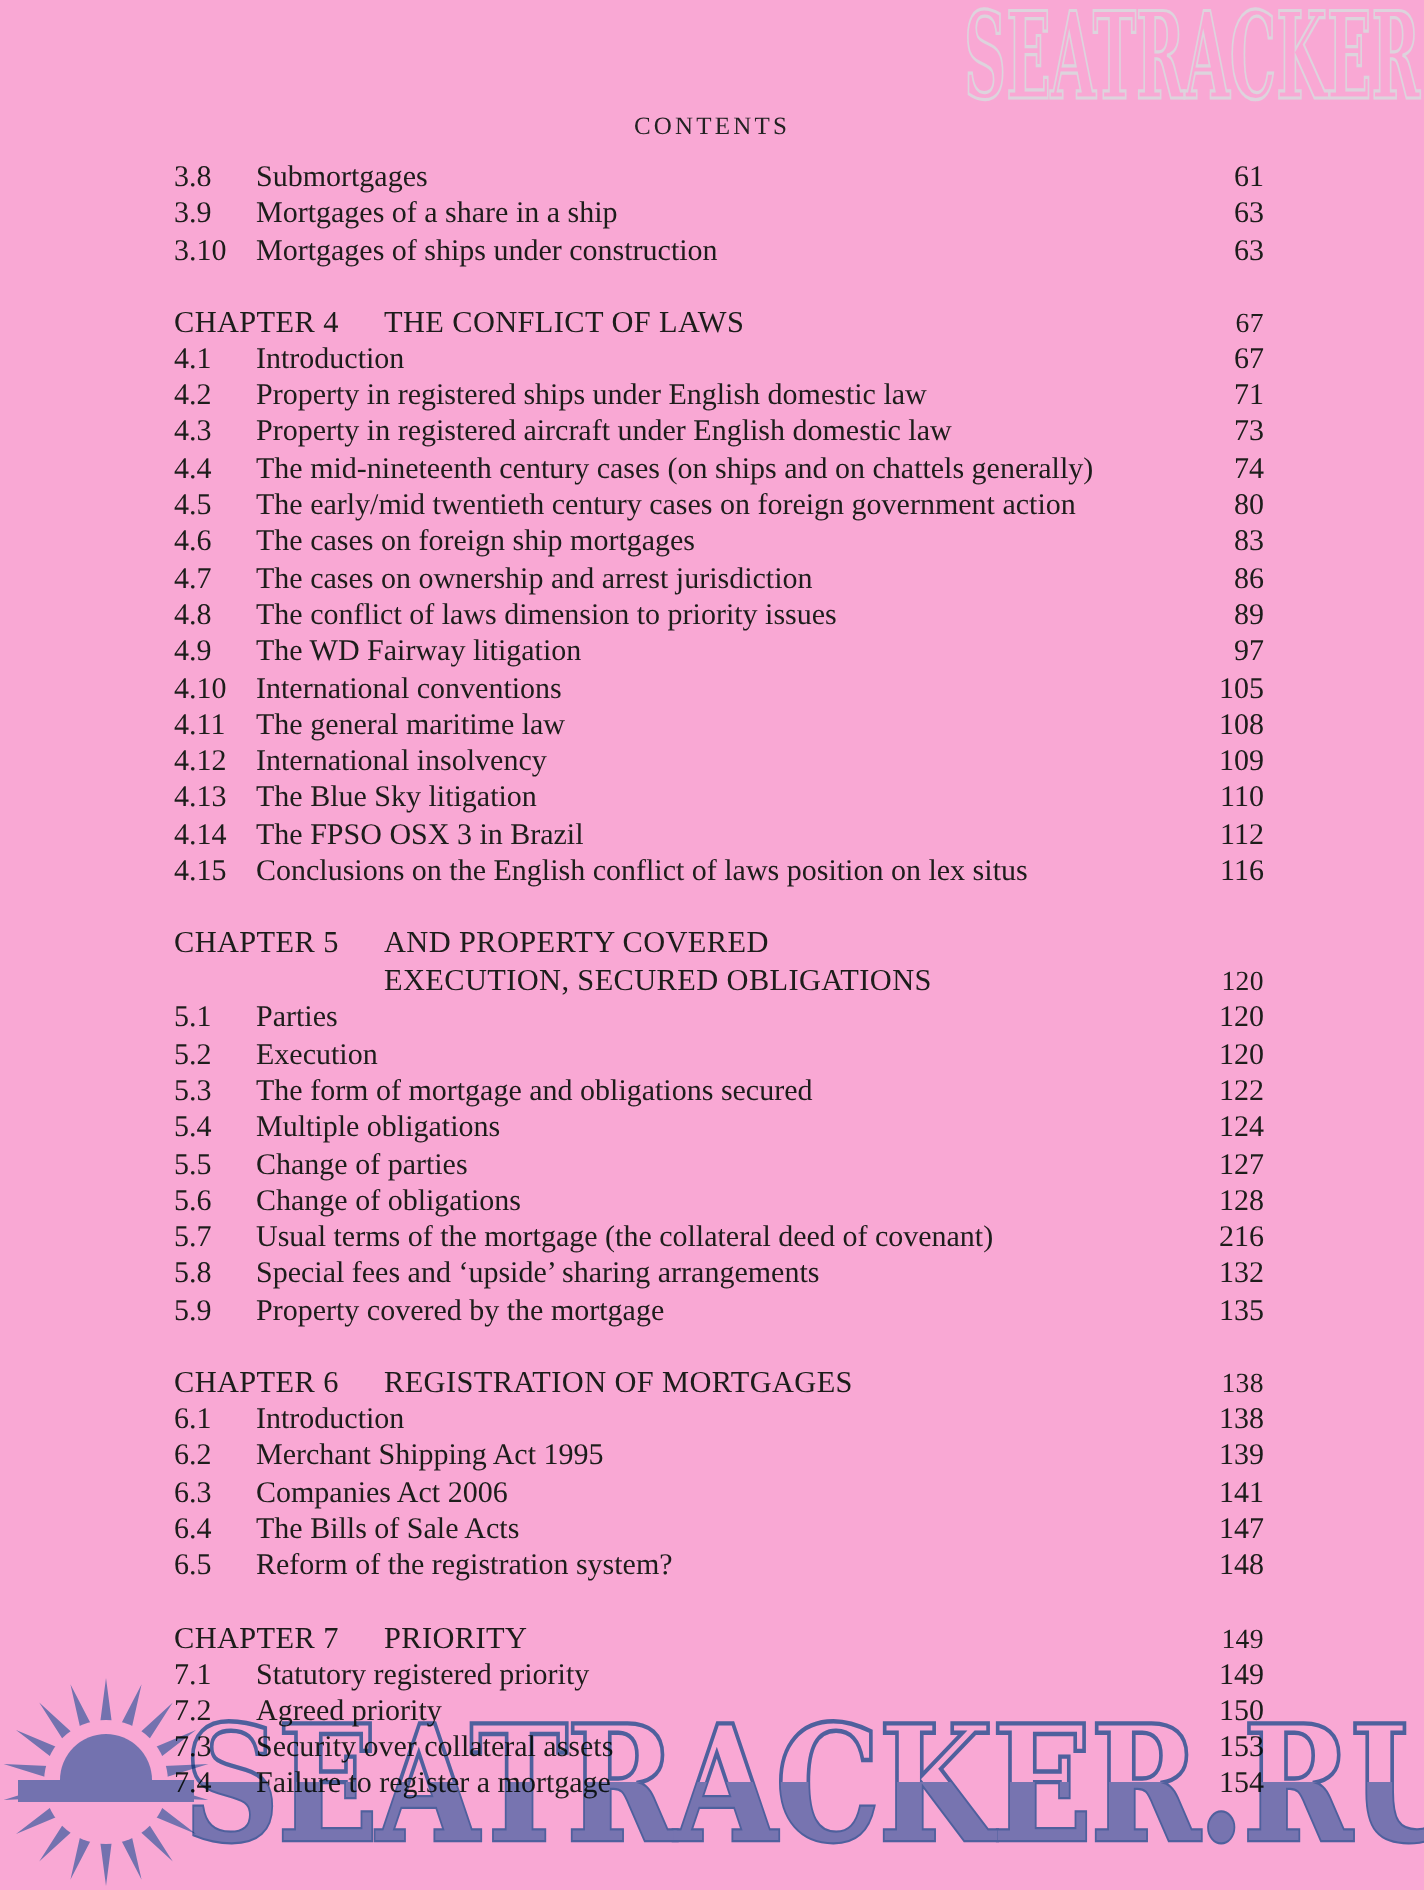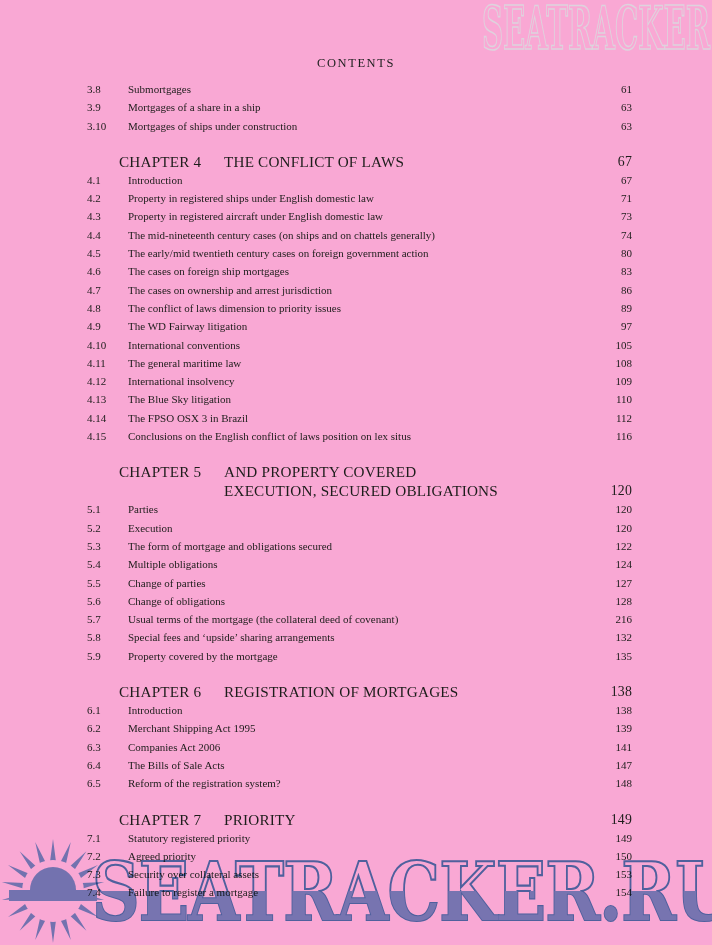--- a/index.html
+++ b/index.html
@@ -8,26 +8,26 @@
     font-family:"Liberation Serif",serif;color:#1d1d1b;
   }
   .contents-header{
     position:absolute;top:56px;left:0;width:100%;text-align:center;
     font-size:12.5px;letter-spacing:1.6px;color:#222;
   }
   .toc{
     position:absolute;top:80px;left:0;right:0;
     padding:0 80px 0 87px;box-sizing:border-box;
   }
-  .it-row{display:flex;font-size:11px;line-height:18.3px;}
+  .it-row{display:flex;font-size:15px;line-height:18.3px;}
   .it-row .num{flex:0 0 41px;}
   .it-row .ttl{flex:1 1 auto;padding-right:8px;}
   .pg{flex:0 0 auto;min-width:28px;text-align:right;}
   .ch-row{display:flex;margin-top:17px;font-size:15.2px;line-height:19px;letter-spacing:.2px;}
-  .ch-row .ch-label{flex:0 0 105px;margin-left:32px;}
+  .ch-row .ch-label{flex:0 0 105px;}
   .ch-row .ch-title{flex:1 1 auto;display:flex;flex-direction:column;padding-right:8px;}
   .ch-row .pg{align-self:flex-end;font-size:13.8px;}
   .it{}
   .wm-bottom{position:absolute;left:0;top:845px;mix-blend-mode:multiply;opacity:.92;}
   .wm-corner{position:absolute;top:0;right:0;opacity:.85;}
   .sun{position:absolute;left:0;top:836px;mix-blend-mode:multiply;opacity:.95;}
   svg text{font-family:"DejaVu Serif",serif;font-weight:bold;}
 </style>
 </head>
 <body>

